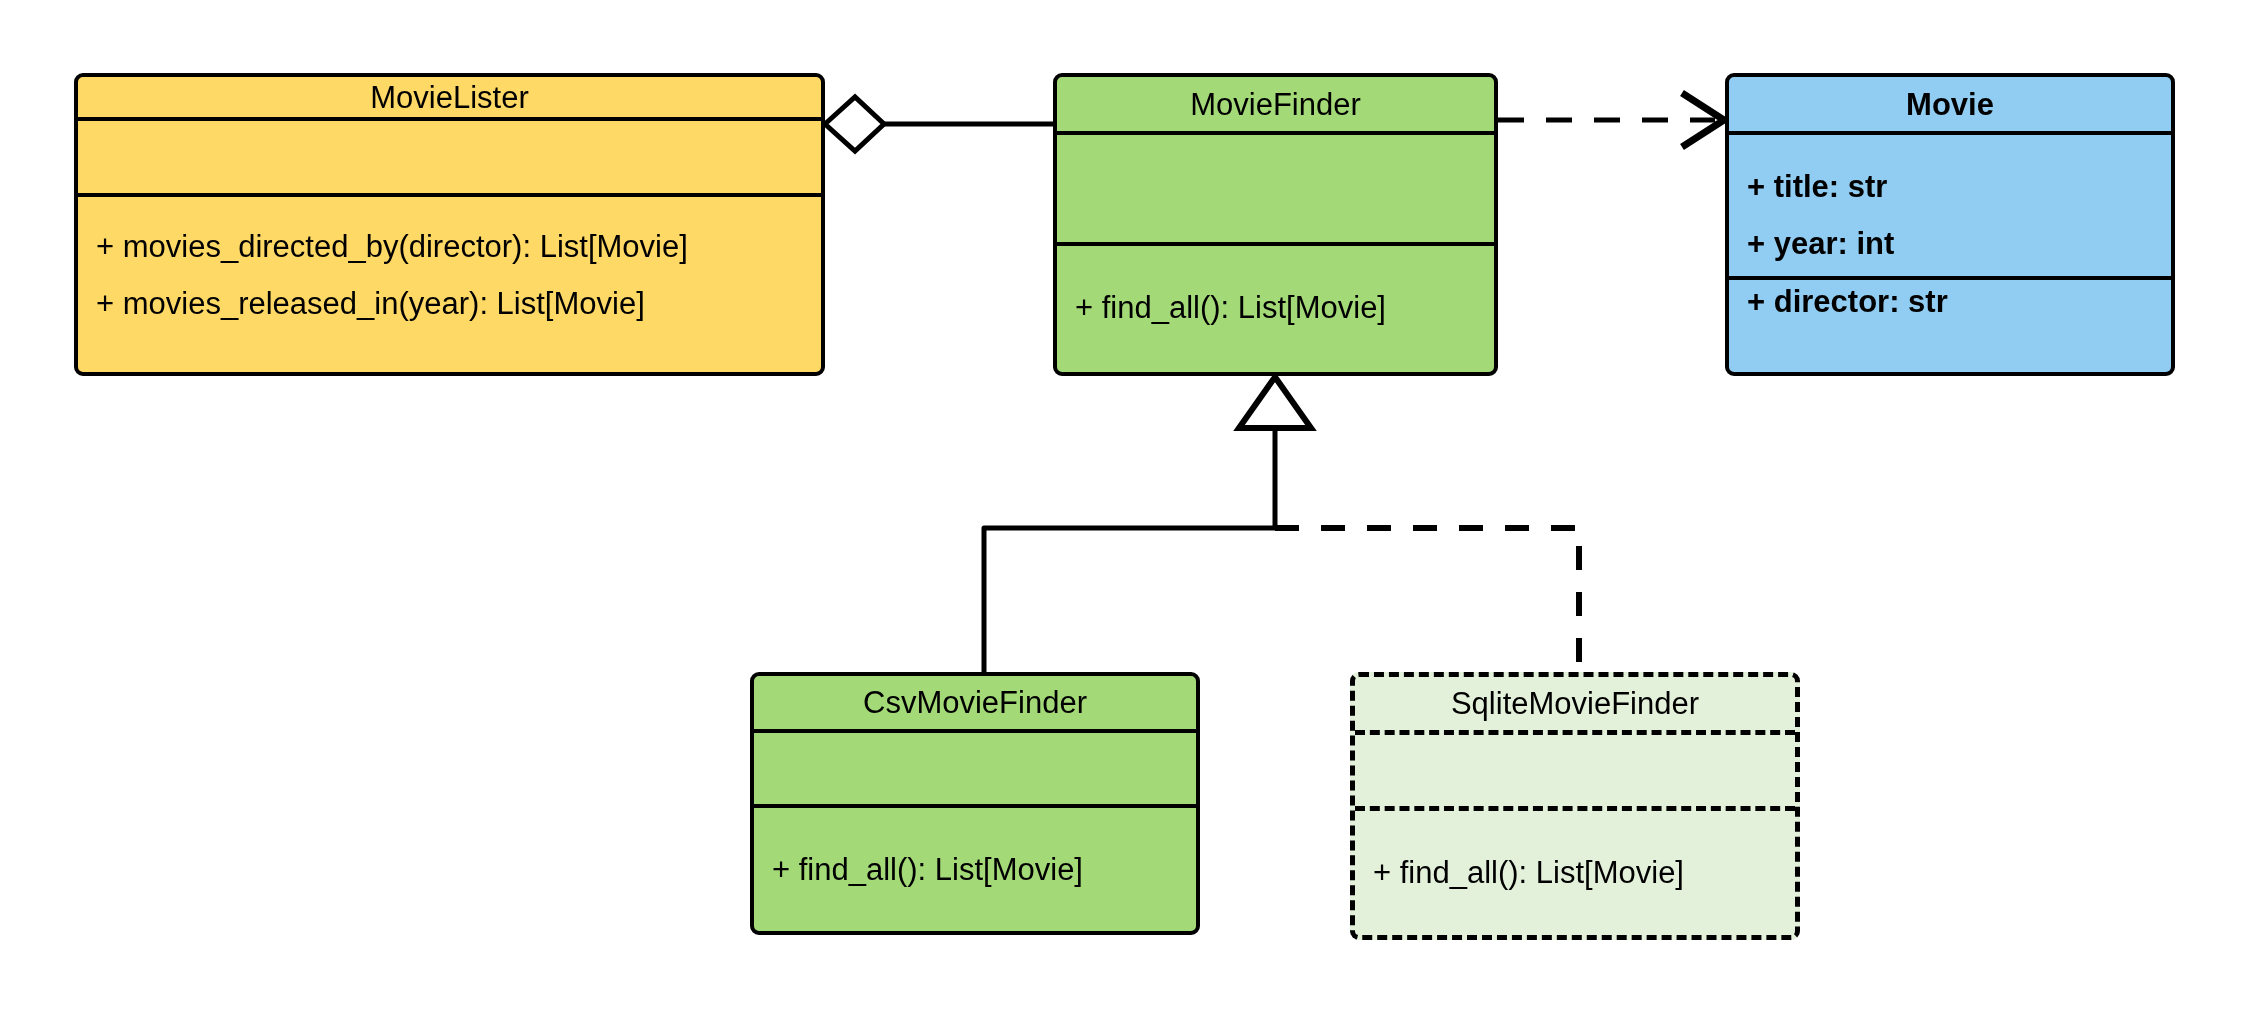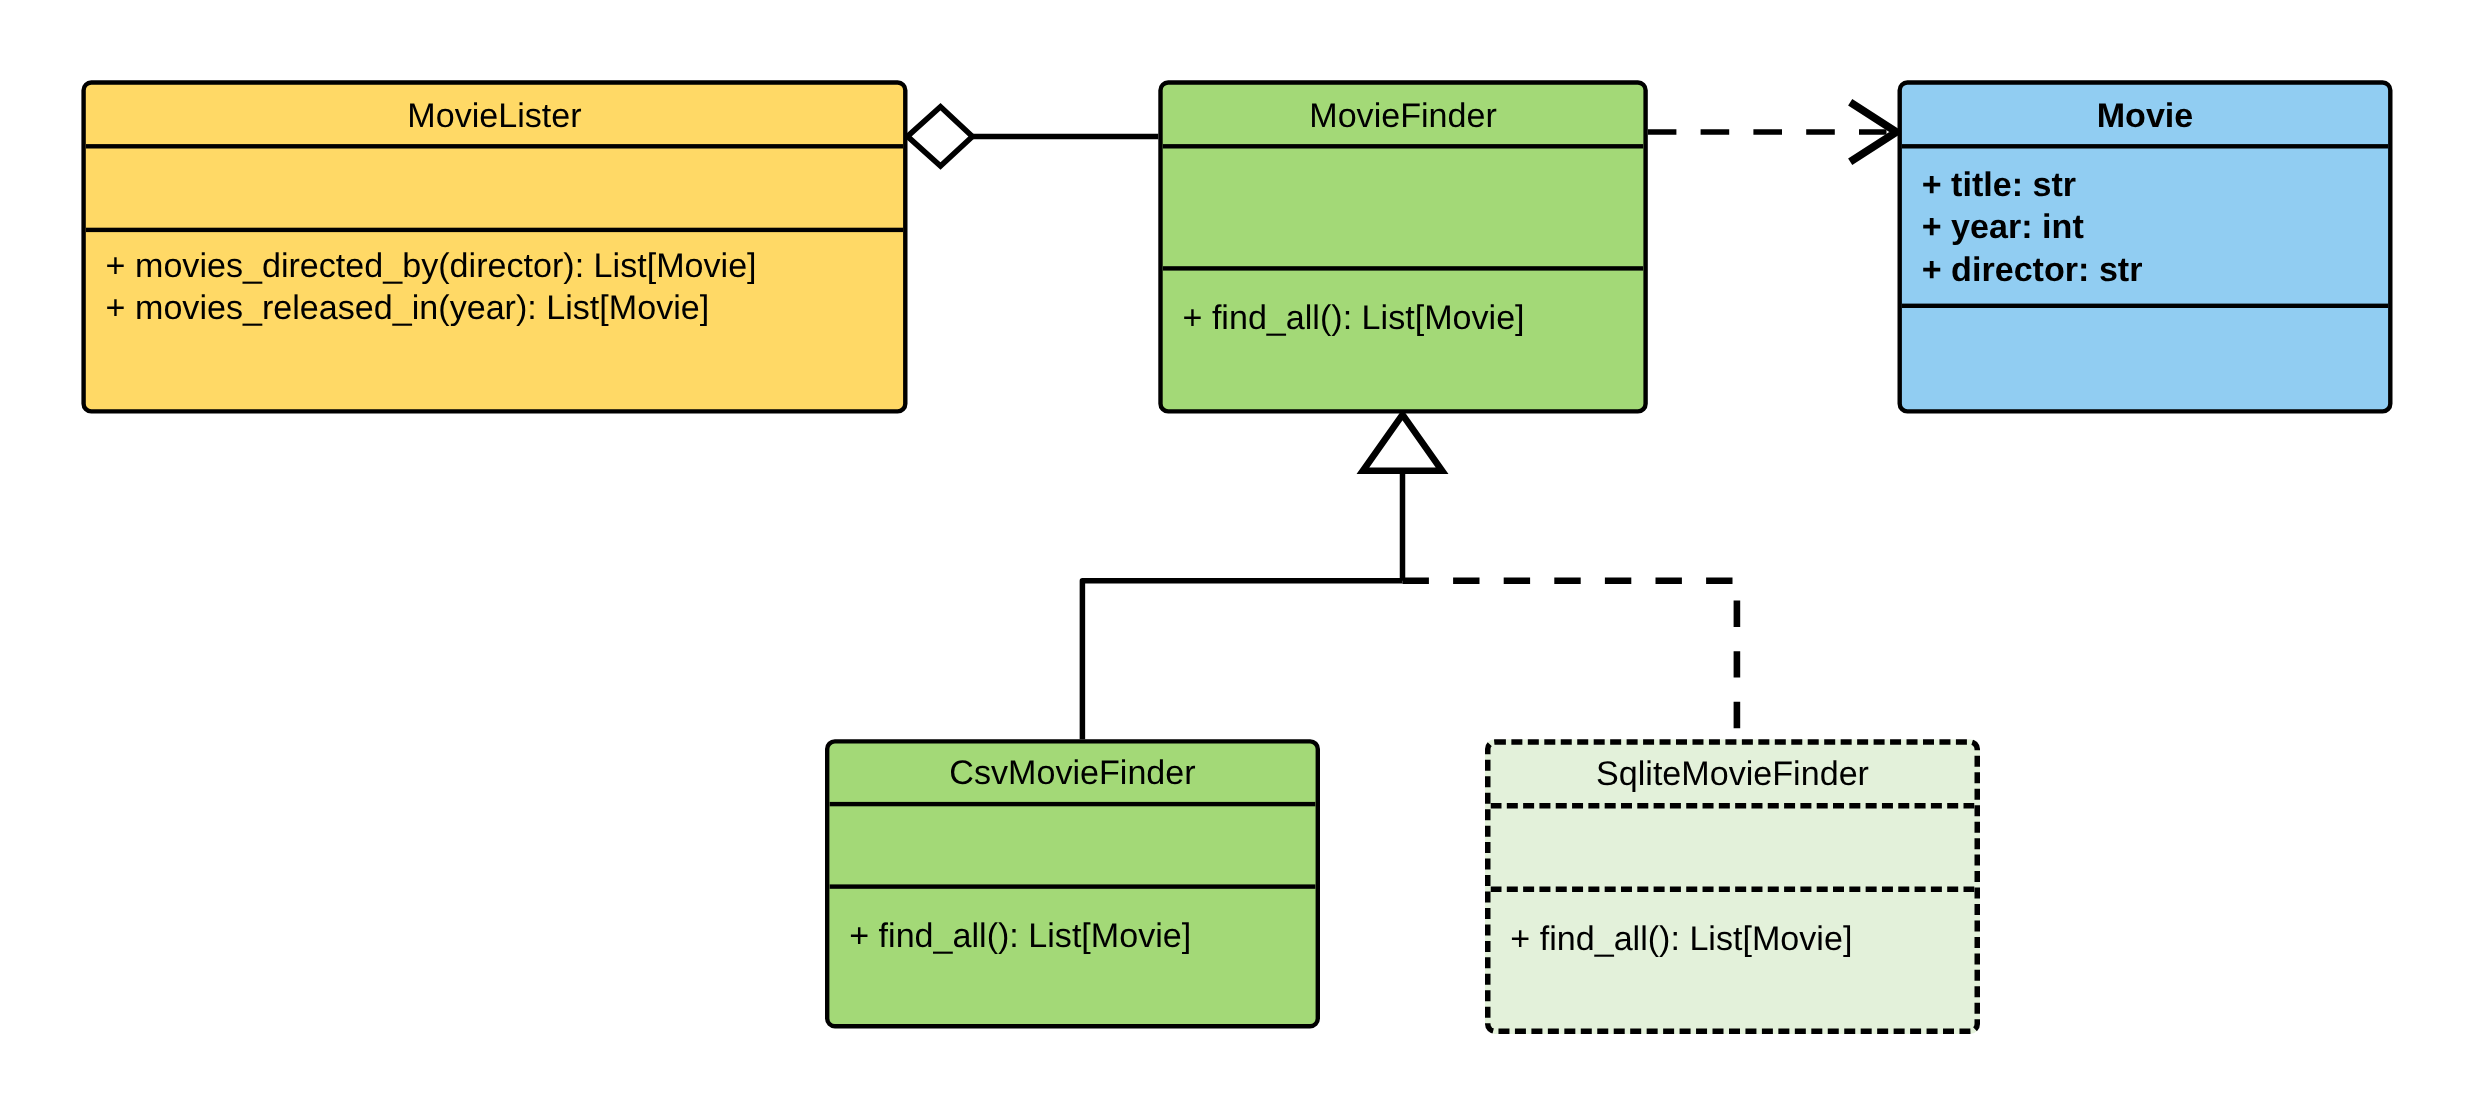--- a/index.html
+++ b/index.html
@@ -57,20 +57,21 @@
     line-height: 1.24;
   }
   .sep {
     border-top: 4px solid #000000;
   }
   .sep-dashed {
     border-top: 5px dashed #000000;
   }
   .member {
     white-space: nowrap;
+    margin-top: 19px;
   }
   .empty-section {
     padding: 0;
   }
 </style>
 </head>
 <body>
 
 <div id="canvas">
 
@@ -92,21 +93,21 @@
 
       <line x1="1275" y1="428" x2="1275" y2="528" stroke="#000000" stroke-width="5"></line>
 
       <path d="M 1275 528 L 984 528 L 984 672" fill="none" stroke="#000000" stroke-width="5" stroke-linejoin="round"></path>
 
       <path d="M 1275 528 L 1579 528 L 1579 672" fill="none" stroke="#000000" stroke-width="6" stroke-dasharray="24,22" stroke-linejoin="round"></path>
     </g>
   </svg>
 
   <div class="uml-class" style="left:74px; top:73px; width:751px; height:303px; background:#ffd966;">
-    <div class="cls-title" style="height:54px;">MovieLister</div>
+    <div class="cls-title" style="height:40px;">MovieLister</div>
     <div class="cls-section sep empty-section" style="height:76px;"></div>
     <div class="cls-section sep" style="flex:1; ">
       <div class="member">+ movies_directed_by(director): List[Movie]</div>
       <div class="member">+ movies_released_in(year): List[Movie]</div>
     </div>
   </div>
 
   <div class="uml-class" style="left:1053px; top:73px; width:445px; height:303px; background:#a3d977;">
     <div class="cls-title" style="height:54px;">MovieFinder</div>
     <div class="cls-section sep empty-section" style="height:111px;"></div>

